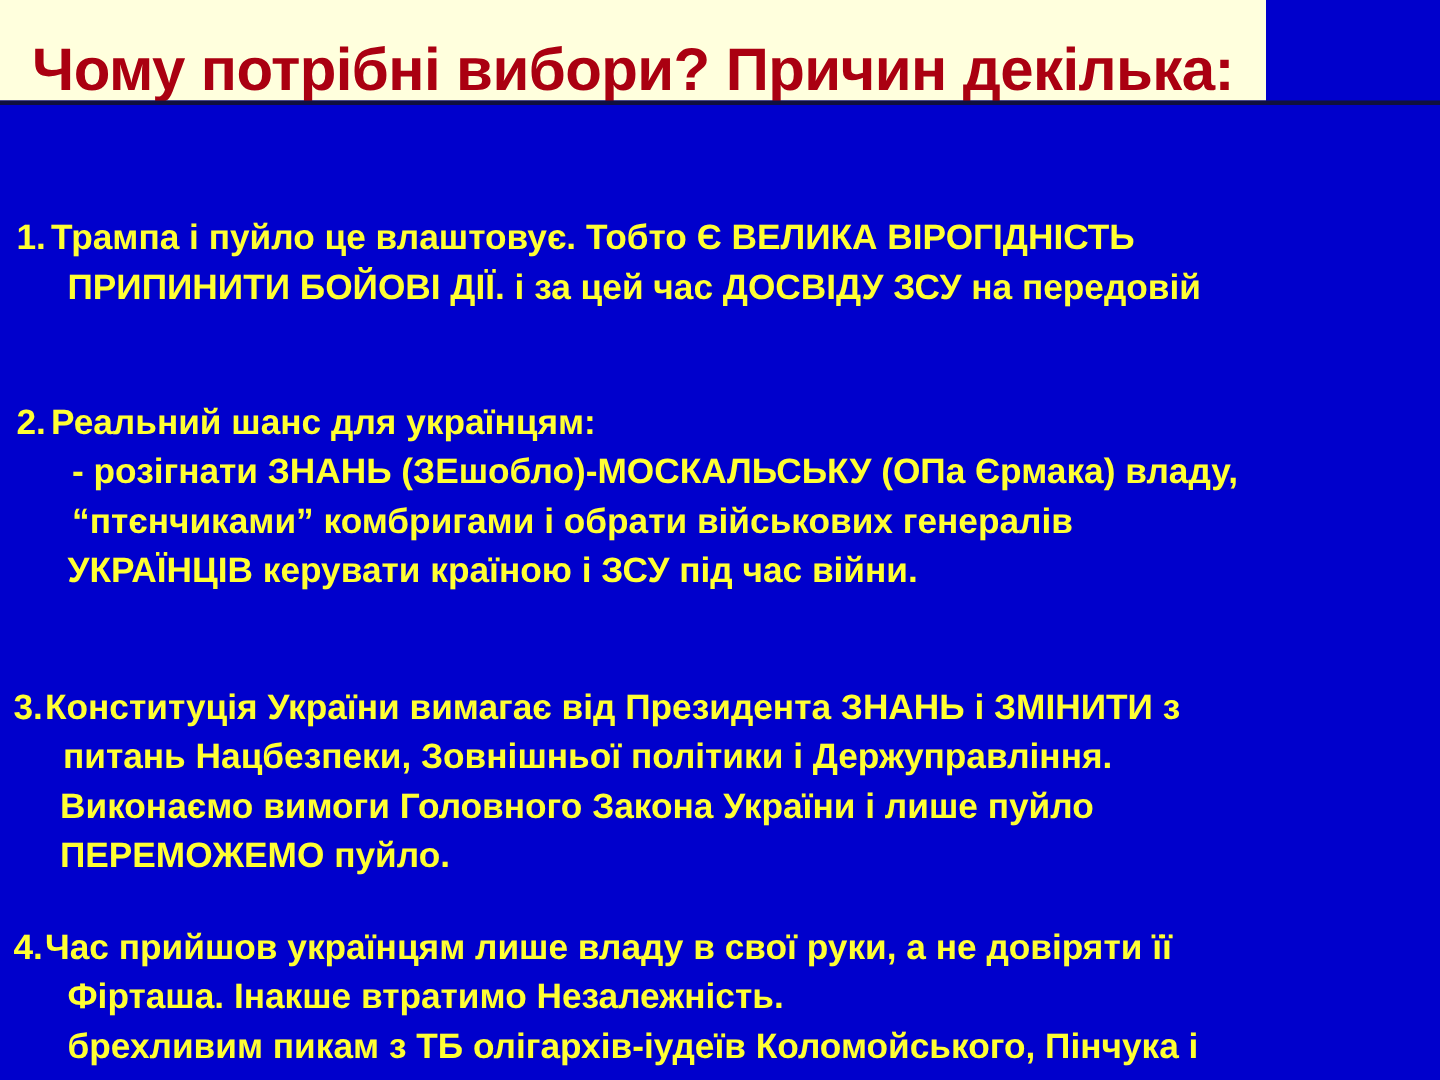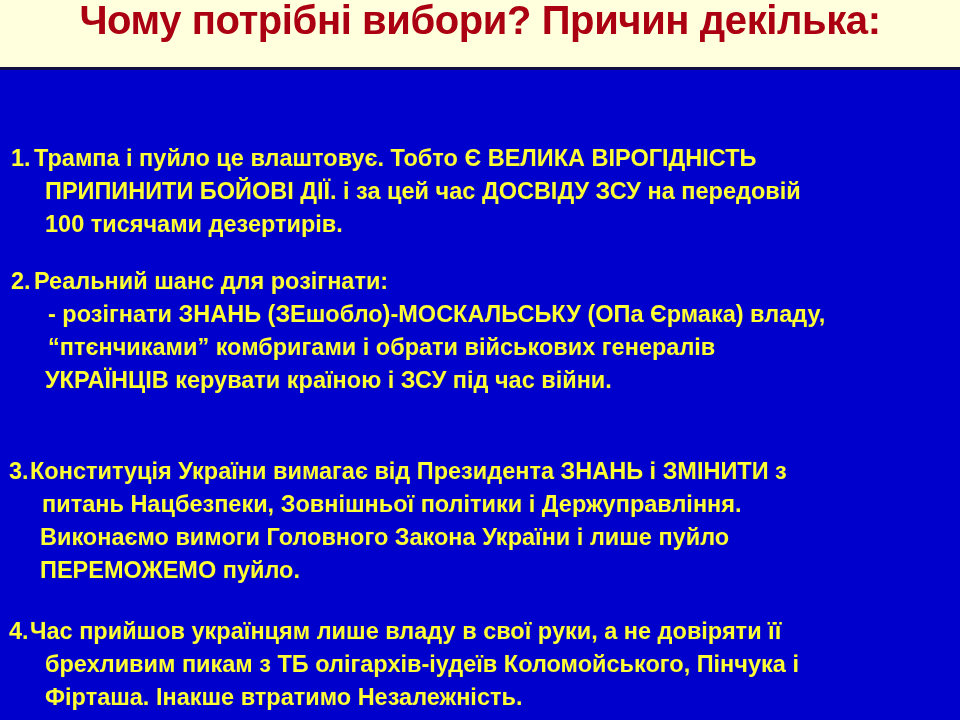--- a/index.html
+++ b/index.html
@@ -17,25 +17,25 @@
     position: relative;
     width: 960px;
     height: 720px;
     background: #0000cc;
     box-sizing: border-box;
   }
   .title-band {
     position: absolute;
     left: 0;
     top: 0;
-    width: 960px;
+    width: 844px;
     height: 67px;
     background: #ffffdd;
     display: flex;
-    align-items: flex-start;
+    align-items: flex-end;
     justify-content: center;
     box-sizing: border-box;
   }
   .title-rule {
     position: absolute;
     left: 0;
     top: 67px;
     width: 960px;
     height: 3px;
     background: #101040;
@@ -104,37 +104,36 @@
   <div class="title-band">
     <div class="title-text">Чому потрібні вибори? Причин декілька:</div>
   </div>
   <div class="title-rule"></div>
 
   <div class="body-area">
 
     <div class="item" id="item-1">
       <span class="line"><span class="num">1.</span><span>Трампа і пуйло це влаштовує. Тобто Є ВЕЛИКА ВІРОГІДНІСТЬ</span></span>
       <span class="line ind-45">ПРИПИНИТИ БОЙОВІ ДІЇ. і за цей час ДОСВІДУ ЗСУ на передовій</span>
-      <span class="line ind-45">100 тисячами дезертирів.</span>
     </div>
 
     <div class="item" id="item-2">
-      <span class="line"><span class="num">2.</span><span>Реальний шанс для розігнати:</span></span>
+      <span class="line"><span class="num">2.</span><span>Реальний шанс для українцям:</span></span>
       <span class="line ind-48">- розігнати ЗНАНЬ (ЗЕшобло)-МОСКАЛЬСЬКУ (ОПа Єрмака) владу,</span>
       <span class="line ind-48">“птєнчиками” комбригами і обрати військових генералів</span>
       <span class="line ind-45">УКРАЇНЦІВ керувати країною і ЗСУ під час війни.</span>
     </div>
 
     <div class="item" id="item-3">
       <span class="line"><span class="num-tight">3.</span><span>Конституція України вимагає від Президента ЗНАНЬ і ЗМІНИТИ з</span></span>
       <span class="line ind-42">питань Нацбезпеки, Зовнішньої політики і Держуправління.</span>
       <span class="line ind-40">Виконаємо вимоги Головного Закона України і лише пуйло</span>
       <span class="line ind-40">ПЕРЕМОЖЕМО пуйло.</span>
     </div>
 
     <div class="item" id="item-4">
       <span class="line"><span class="num-tight">4.</span><span>Час прийшов українцям лише владу в свої руки, а не довіряти її</span></span>
+      <span class="line ind-45">Фірташа. Інакше втратимо Незалежність.</span>
       <span class="line ind-45">брехливим пикам з ТБ олігархів-іудеїв Коломойського, Пінчука і</span>
-      <span class="line ind-45">Фірташа. Інакше втратимо Незалежність.</span>
     </div>
 
   </div>
 </div>
 
 </body></html>

